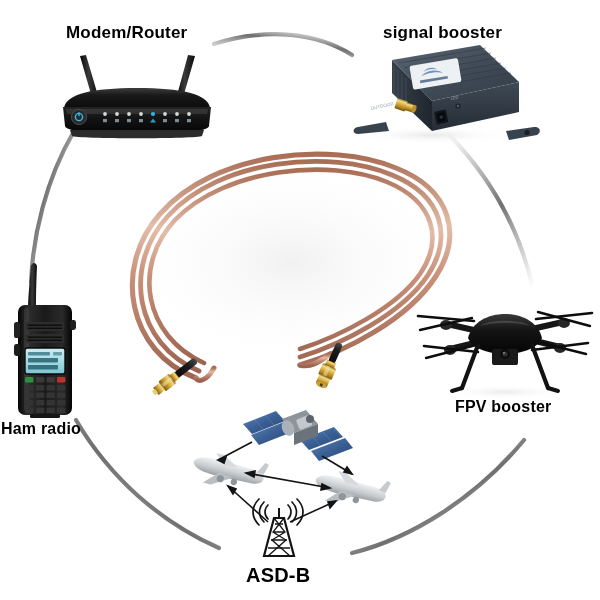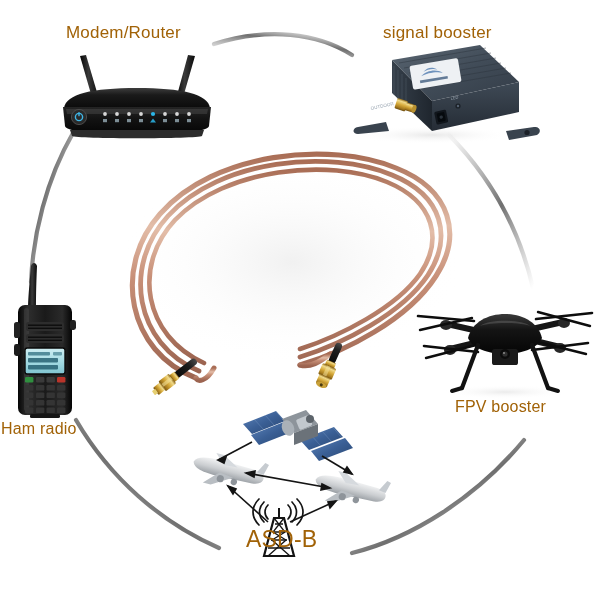--- a/index.html
+++ b/index.html
@@ -1,24 +1,24 @@
 <!DOCTYPE html>
 <html><head>
 <meta charset="utf-8">
 <style>
   html,body{margin:0;padding:0;background:#fff;}
   body{width:600px;height:600px;font-family:"Liberation Sans",sans-serif;}
   #stage{position:relative;width:600px;height:600px;background:#ffffff;overflow:hidden;}
   #stage svg.layer{position:absolute;left:0;top:0;width:600px;height:600px;}
-  .lbl{position:absolute;font-family:"Liberation Sans",sans-serif;font-weight:normal;color:#a16207;white-space:nowrap;letter-spacing:.2px;}
+  .lbl{position:absolute;font-family:"Liberation Sans",sans-serif;font-weight:bold;color:#000000;white-space:nowrap;letter-spacing:.2px;}
   #lbl-modem{left:66px;top:23px;font-size:17px;}
   #lbl-booster{left:383px;top:23px;font-size:17px;}
   #lbl-ham{left:1px;top:420px;font-size:16px;}
   #lbl-fpv{left:455px;top:398px;font-size:16px;}
-  #lbl-asdb{left:246px;top:526px;font-size:23px;}
+  #lbl-asdb{left:246px;top:564px;font-size:20px;}
 </style>
 </head>
 <body>
 
 <div id="stage">
 
   <svg class="layer" viewBox="0 0 600 600">
     <defs>
       <linearGradient id="arcFadeTL" x1="0" y1="0" x2="1" y2="1">
         <stop offset="0" stop-color="#8e8e8e" stop-opacity="0"></stop>

